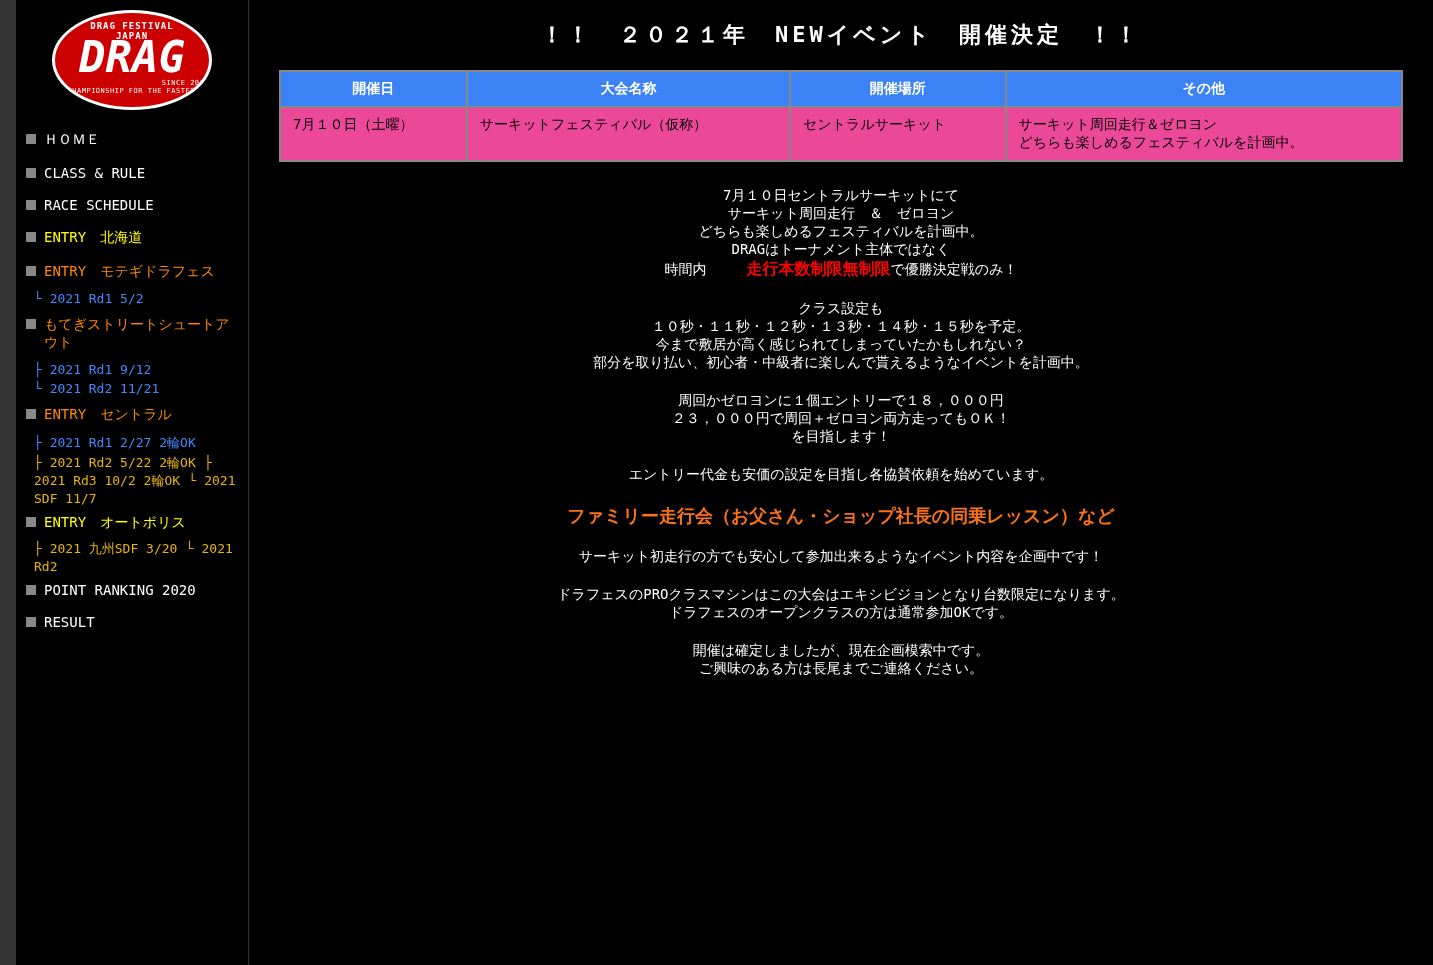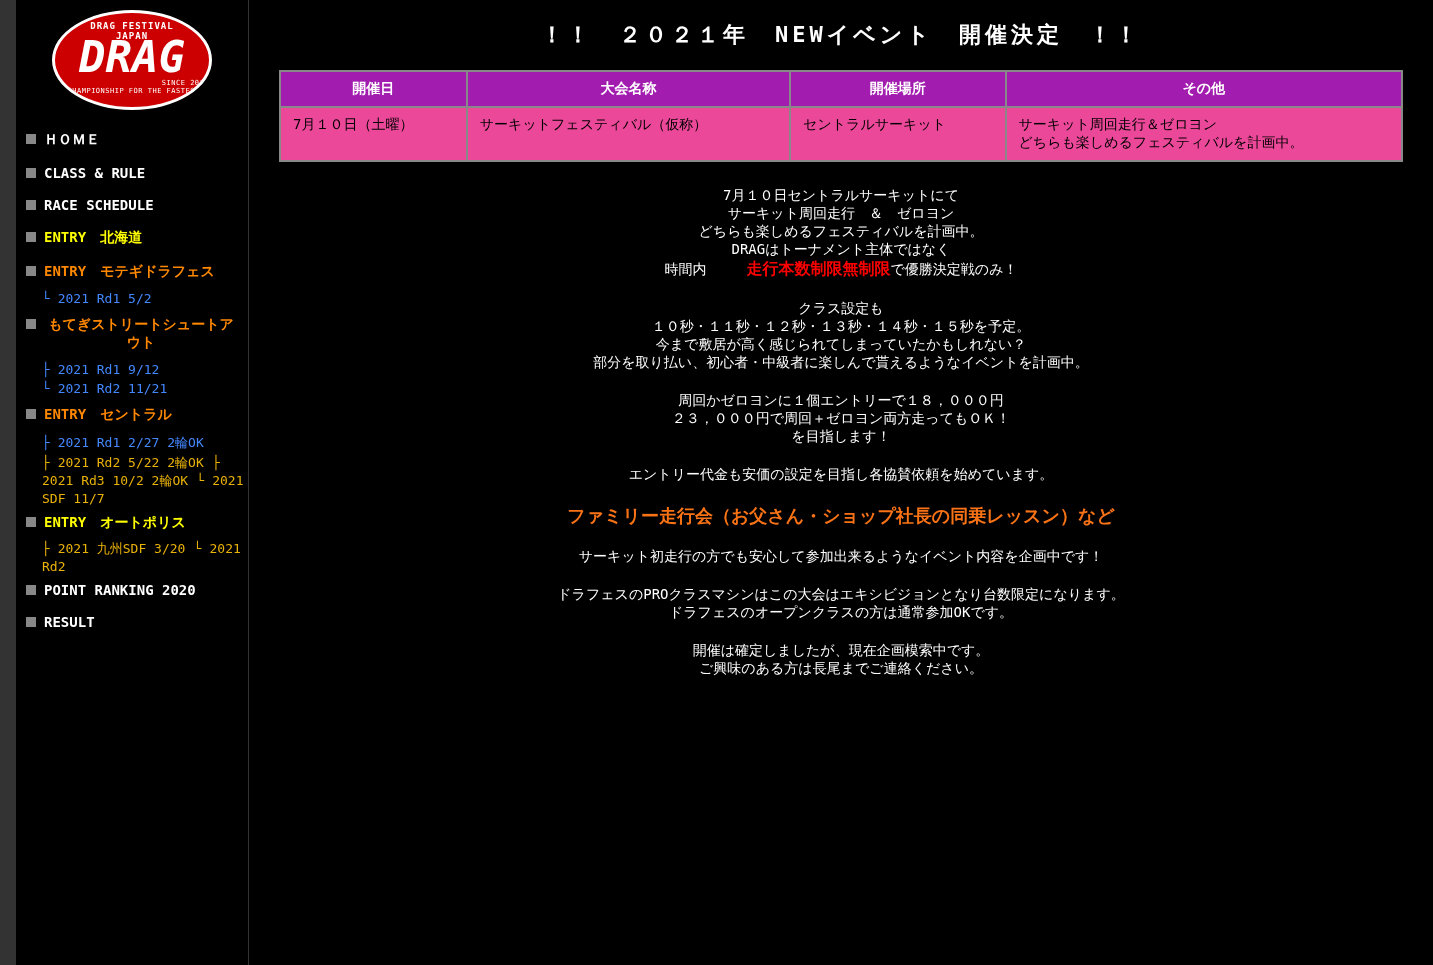--- a/index.html
+++ b/index.html
@@ -78,40 +78,39 @@
       letter-spacing: 0.5px;
     }
 
     .nav-item {
       display: flex;
       align-items: flex-start;
       padding: 8px 10px;
       color: #fff;
       text-decoration: none;
       font-size: 14px;
-      font-weight: bold;
+      font-weight: normal;
       cursor: pointer;
-      text-align: center;
     }
 
     .nav-bullet {
       width: 10px;
       height: 10px;
       background: #888;
       margin-right: 8px;
       margin-top: 3px;
       flex-shrink: 0;
     }
 
     .nav-label { color: #fff; }
     .nav-label.yellow { color: #ffff00; }
     .nav-label.orange { color: #ff8800; }
 
     .nav-sub {
-      padding-left: 26px;
+      padding-left: 18px;
     }
 
     .nav-sub a {
       display: block;
       color: #4488ff;
       text-decoration: none;
       font-size: 13px;
       padding: 2px 0;
     }
 
@@ -142,21 +141,21 @@
     .event-table {
       width: 100%;
       border-collapse: collapse;
       margin-bottom: 25px;
     }
 
     .event-table th {
       border: 2px solid #888;
       padding: 8px 12px;
       text-align: center;
-      background: #a21caf;
+      background: #3b82f6;
       color: #fff;
       font-size: 14px;
     }
 
     .event-table td {
       border: 2px solid #888;
       padding: 8px 12px;
       background: #ff00ff;
       color: #000;
       font-size: 14px;

